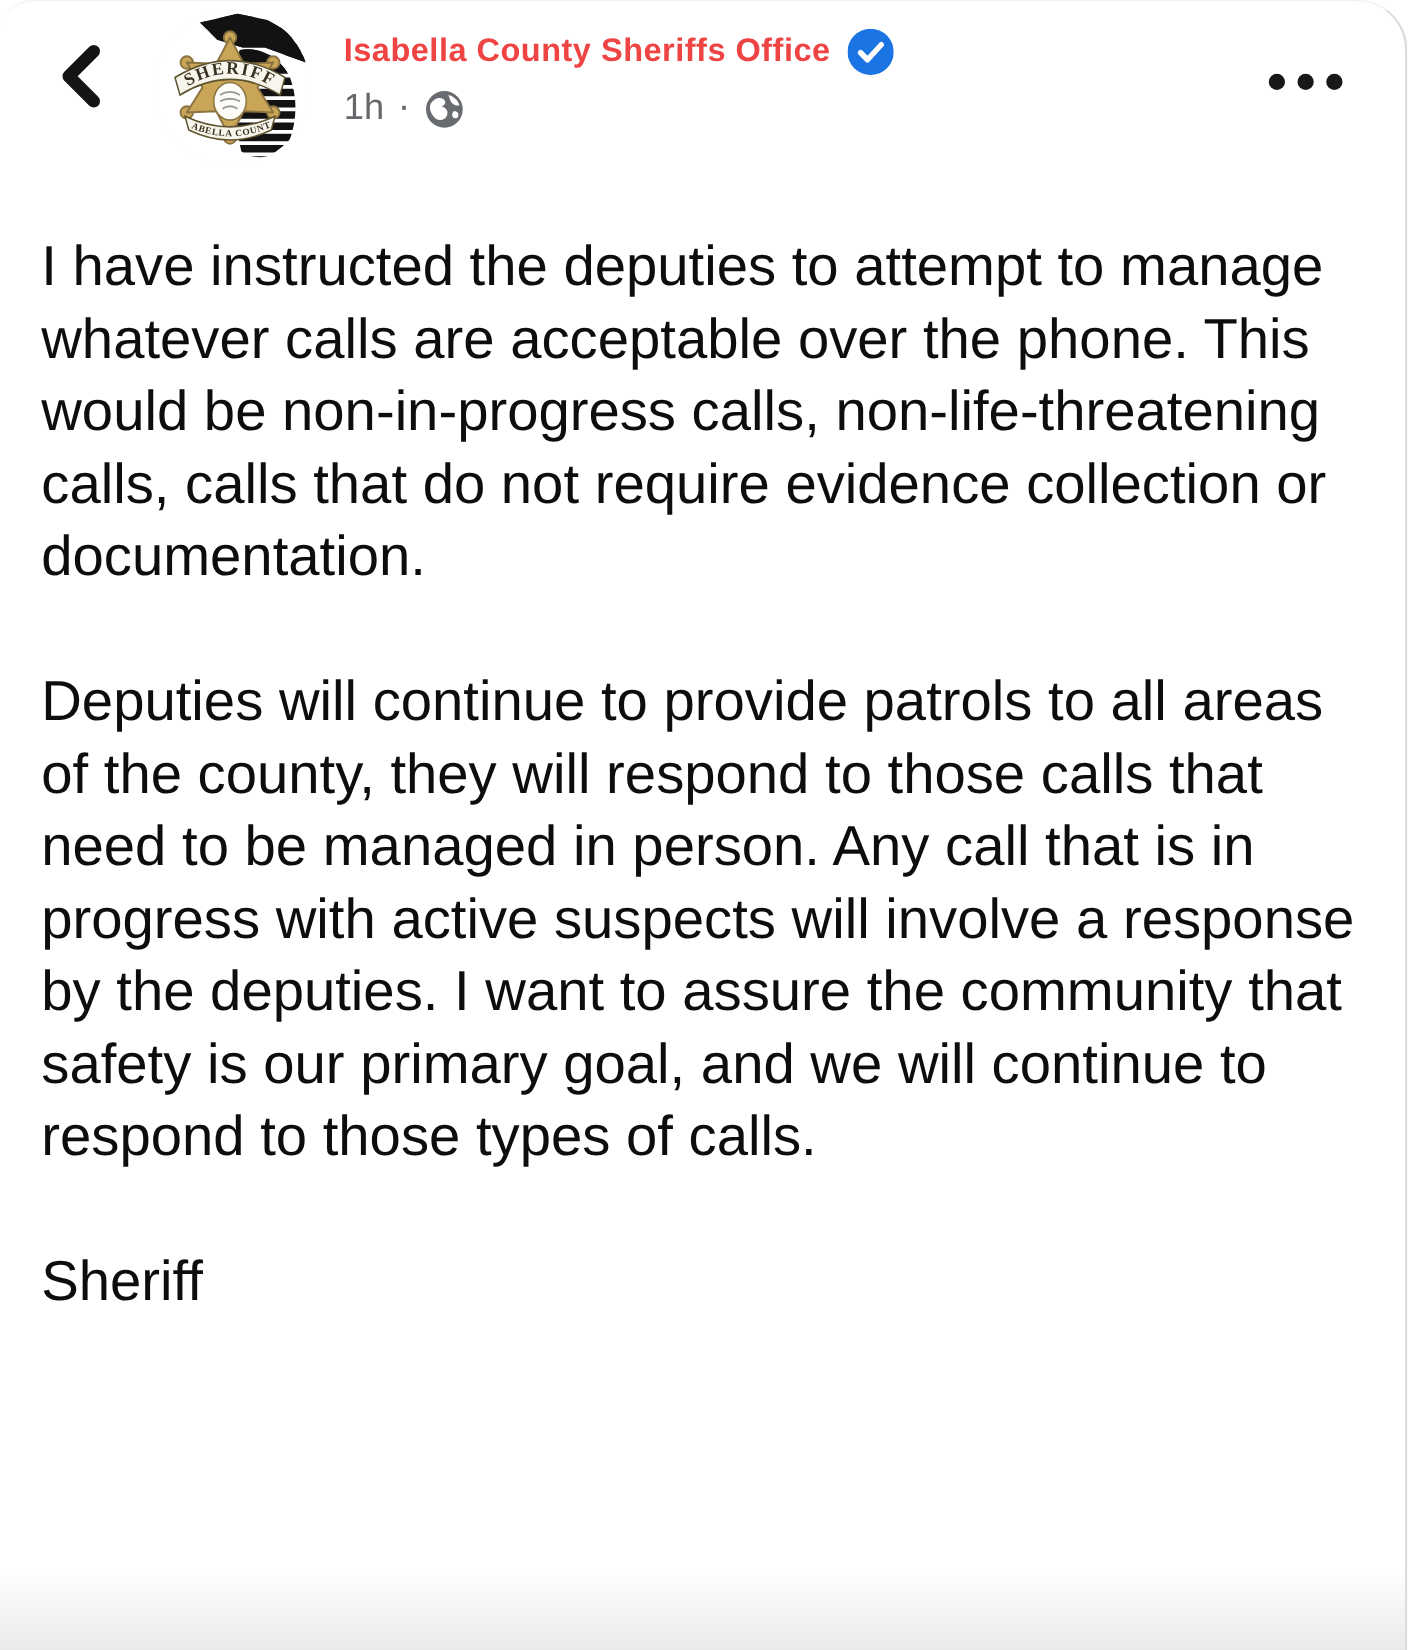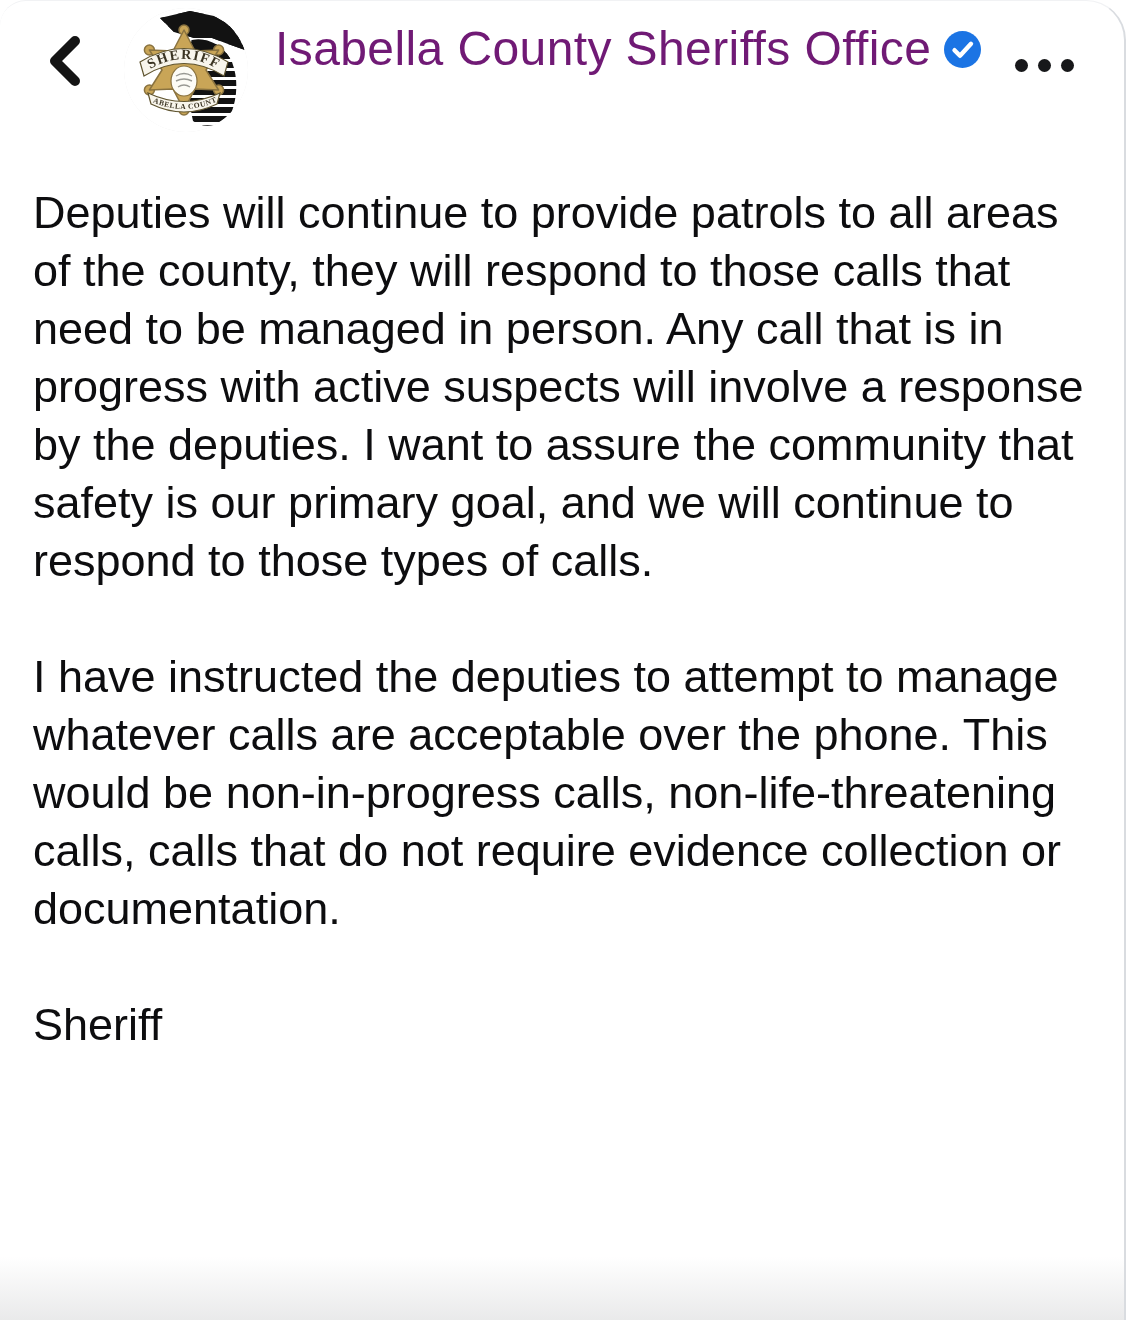--- a/index.html
+++ b/index.html
@@ -12,21 +12,21 @@
     overflow:hidden;
   }
   
   .header { display:flex; align-items:flex-start; padding:4px 44px 0 0; }
   .back-btn { width:84px; flex:0 0 auto; padding:30px 0 0 48px; cursor:pointer; }
   .avatar-wrap { flex:0 0 auto; margin-left:40px; margin-top:3px;
                  width:124px; height:124px; border-radius:50%; overflow:hidden;
                  box-shadow:0 0 0 1px rgba(0,0,0,.05) inset; }
   .header-text { margin-left:27px; padding-top:16px; min-width:0; }
   .name-row { display:flex; align-items:center; gap:13px; }
-  .page-name { font-size:48px; font-weight:normal; color:#701a75;
+  .page-name { font-size:26px; font-weight:bold; color:#ef4444;
                letter-spacing:.4px; line-height:1.15; white-space:nowrap; }
   .verified { width:37px; height:37px; flex:0 0 auto; margin-top:2px; }
   .meta-row { display:flex; align-items:center; gap:11px; margin-top:9px;
               color:#65676b; font-size:29px; }
   .meta-sep { font-size:30px; line-height:1; position:relative; top:-2px; }
   .globe { width:33px; height:33px; margin-top:2px; }
   .more-btn { margin-left:auto; margin-top:48px; display:flex; gap:10px;
               cursor:pointer; padding:6px; }
   .more-btn .dot { width:13px; height:13px; border-radius:50%; background:#17181a; }
   
@@ -105,29 +105,40 @@
     </div>
 
     <div class="header-text">
       <div class="name-row">
         <span class="page-name">Isabella County Sheriffs Office</span>
         <svg class="verified" viewBox="0 0 37 37">
           <circle cx="18.5" cy="18.5" r="18.5" fill="#1b74e4"></circle>
           <path d="M10.5 19.2 L16 24.8 L27 12.8" fill="none" stroke="#ffffff" stroke-width="4.4" stroke-linecap="round" stroke-linejoin="round"></path>
         </svg>
       </div>
+      <div class="meta-row">
+        <span>1h</span>
+        <span class="meta-sep">·</span>
+        <svg class="globe" viewBox="0 0 36 36">
+          <circle cx="18" cy="18" r="16" fill="#686b6f"></circle>
+          <path d="M6,13 C9,8 14,7 17,9 C20,11 19,14.5 15.5,15.5 C20,16.5 22,20 20,24
+                   C18,28 12.5,28.5 9.5,25 C6,21.5 4.5,17 6,13 Z" fill="#ffffff"></path>
+          <path d="M21.5,5.5 C26,6.5 30,10 31.2,14.5 C28,15.5 24,13 23,9.5 Z" fill="#ffffff"></path>
+          <path d="M25.5,20 C28.5,19 31,21 30,24.5 C28,27 24.5,25.8 24.8,22.5 Z" fill="#ffffff"></path>
+        </svg>
+      </div>
     </div>
 
     <div class="more-btn">
       <span class="dot"></span>
       <span class="dot"></span>
       <span class="dot"></span>
     </div>
   </div>
 
   <div class="post-body">
+    <p>I have instructed the deputies to attempt to manage whatever calls are acceptable over the phone. This would be non-in-progress calls, non-life-threatening calls, calls that do not require evidence collection or documentation.</p>
     <p>Deputies will continue to provide patrols to all areas of the county, they will respond to those calls that need to be managed in person. Any call that is in progress with active suspects will involve a response by the deputies. I want to assure the community that safety is our primary goal, and we will continue to respond to those types of calls.</p>
-    <p>I have instructed the deputies to attempt to manage whatever calls are acceptable over the phone. This would be non-in-progress calls, non-life-threatening calls, calls that do not require evidence collection or documentation.</p>
     <p class="signature">Sheriff</p>
   </div>
 
   <div class="bottom-fade"></div>
 </div>
 
 </body></html>

